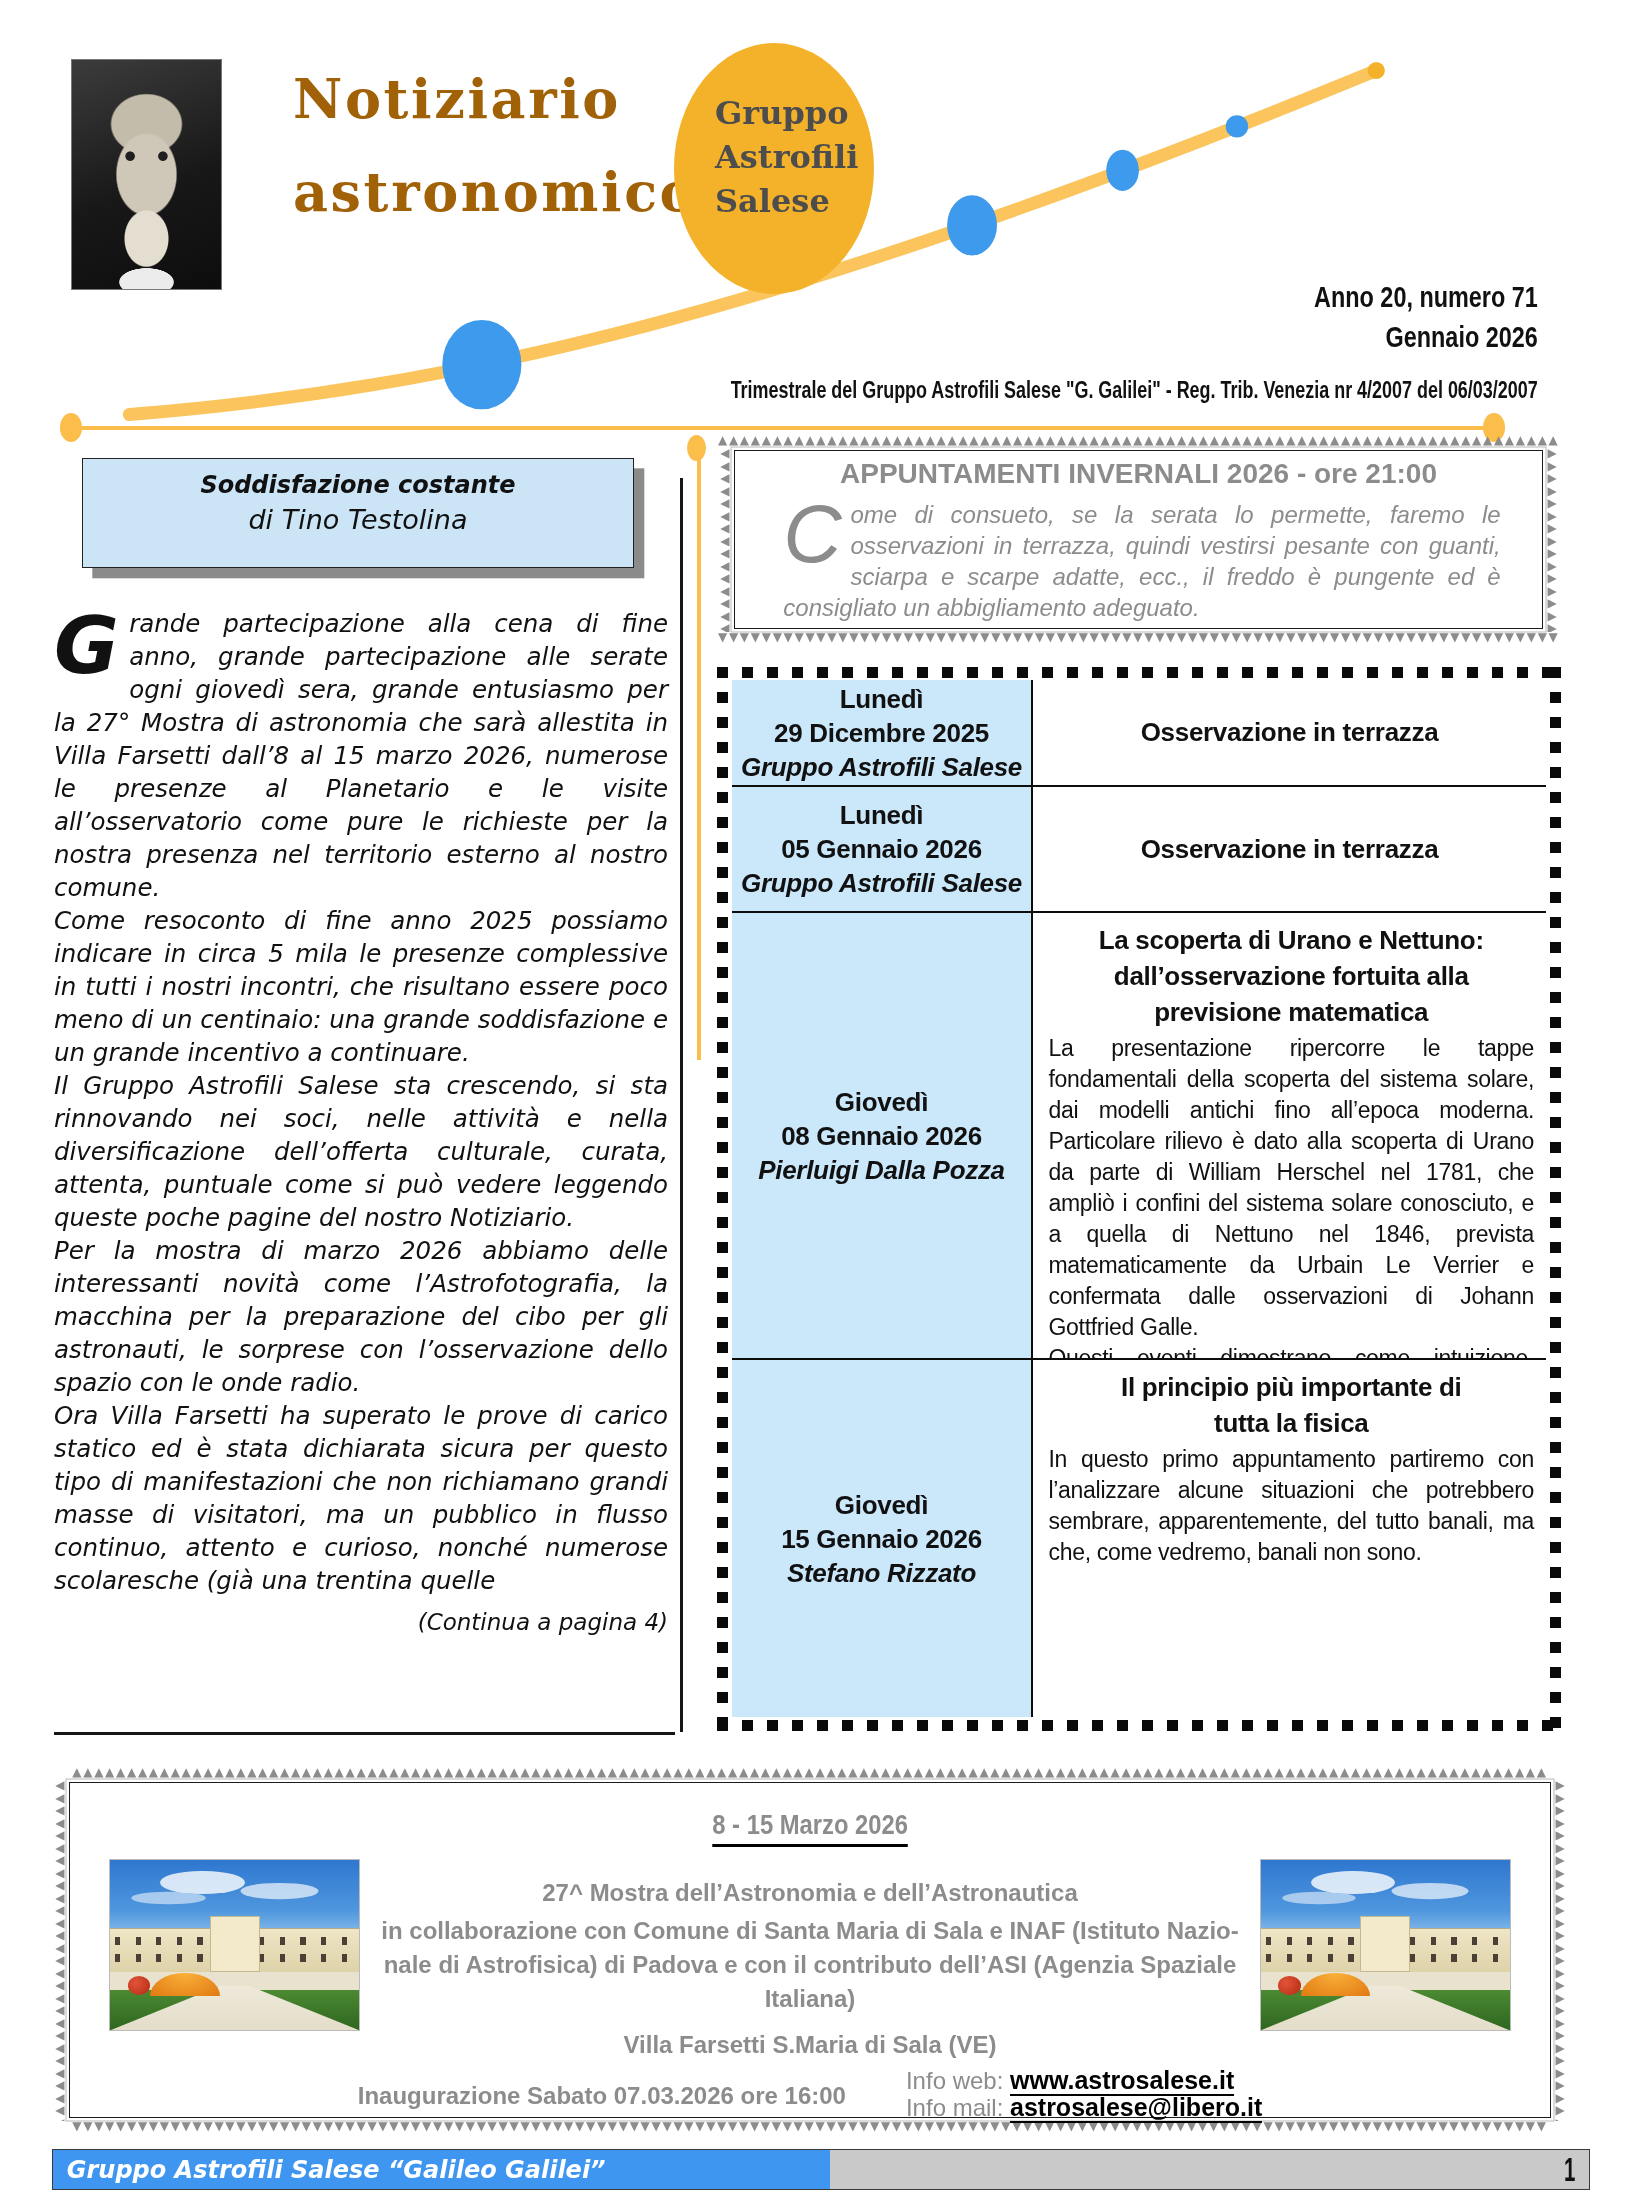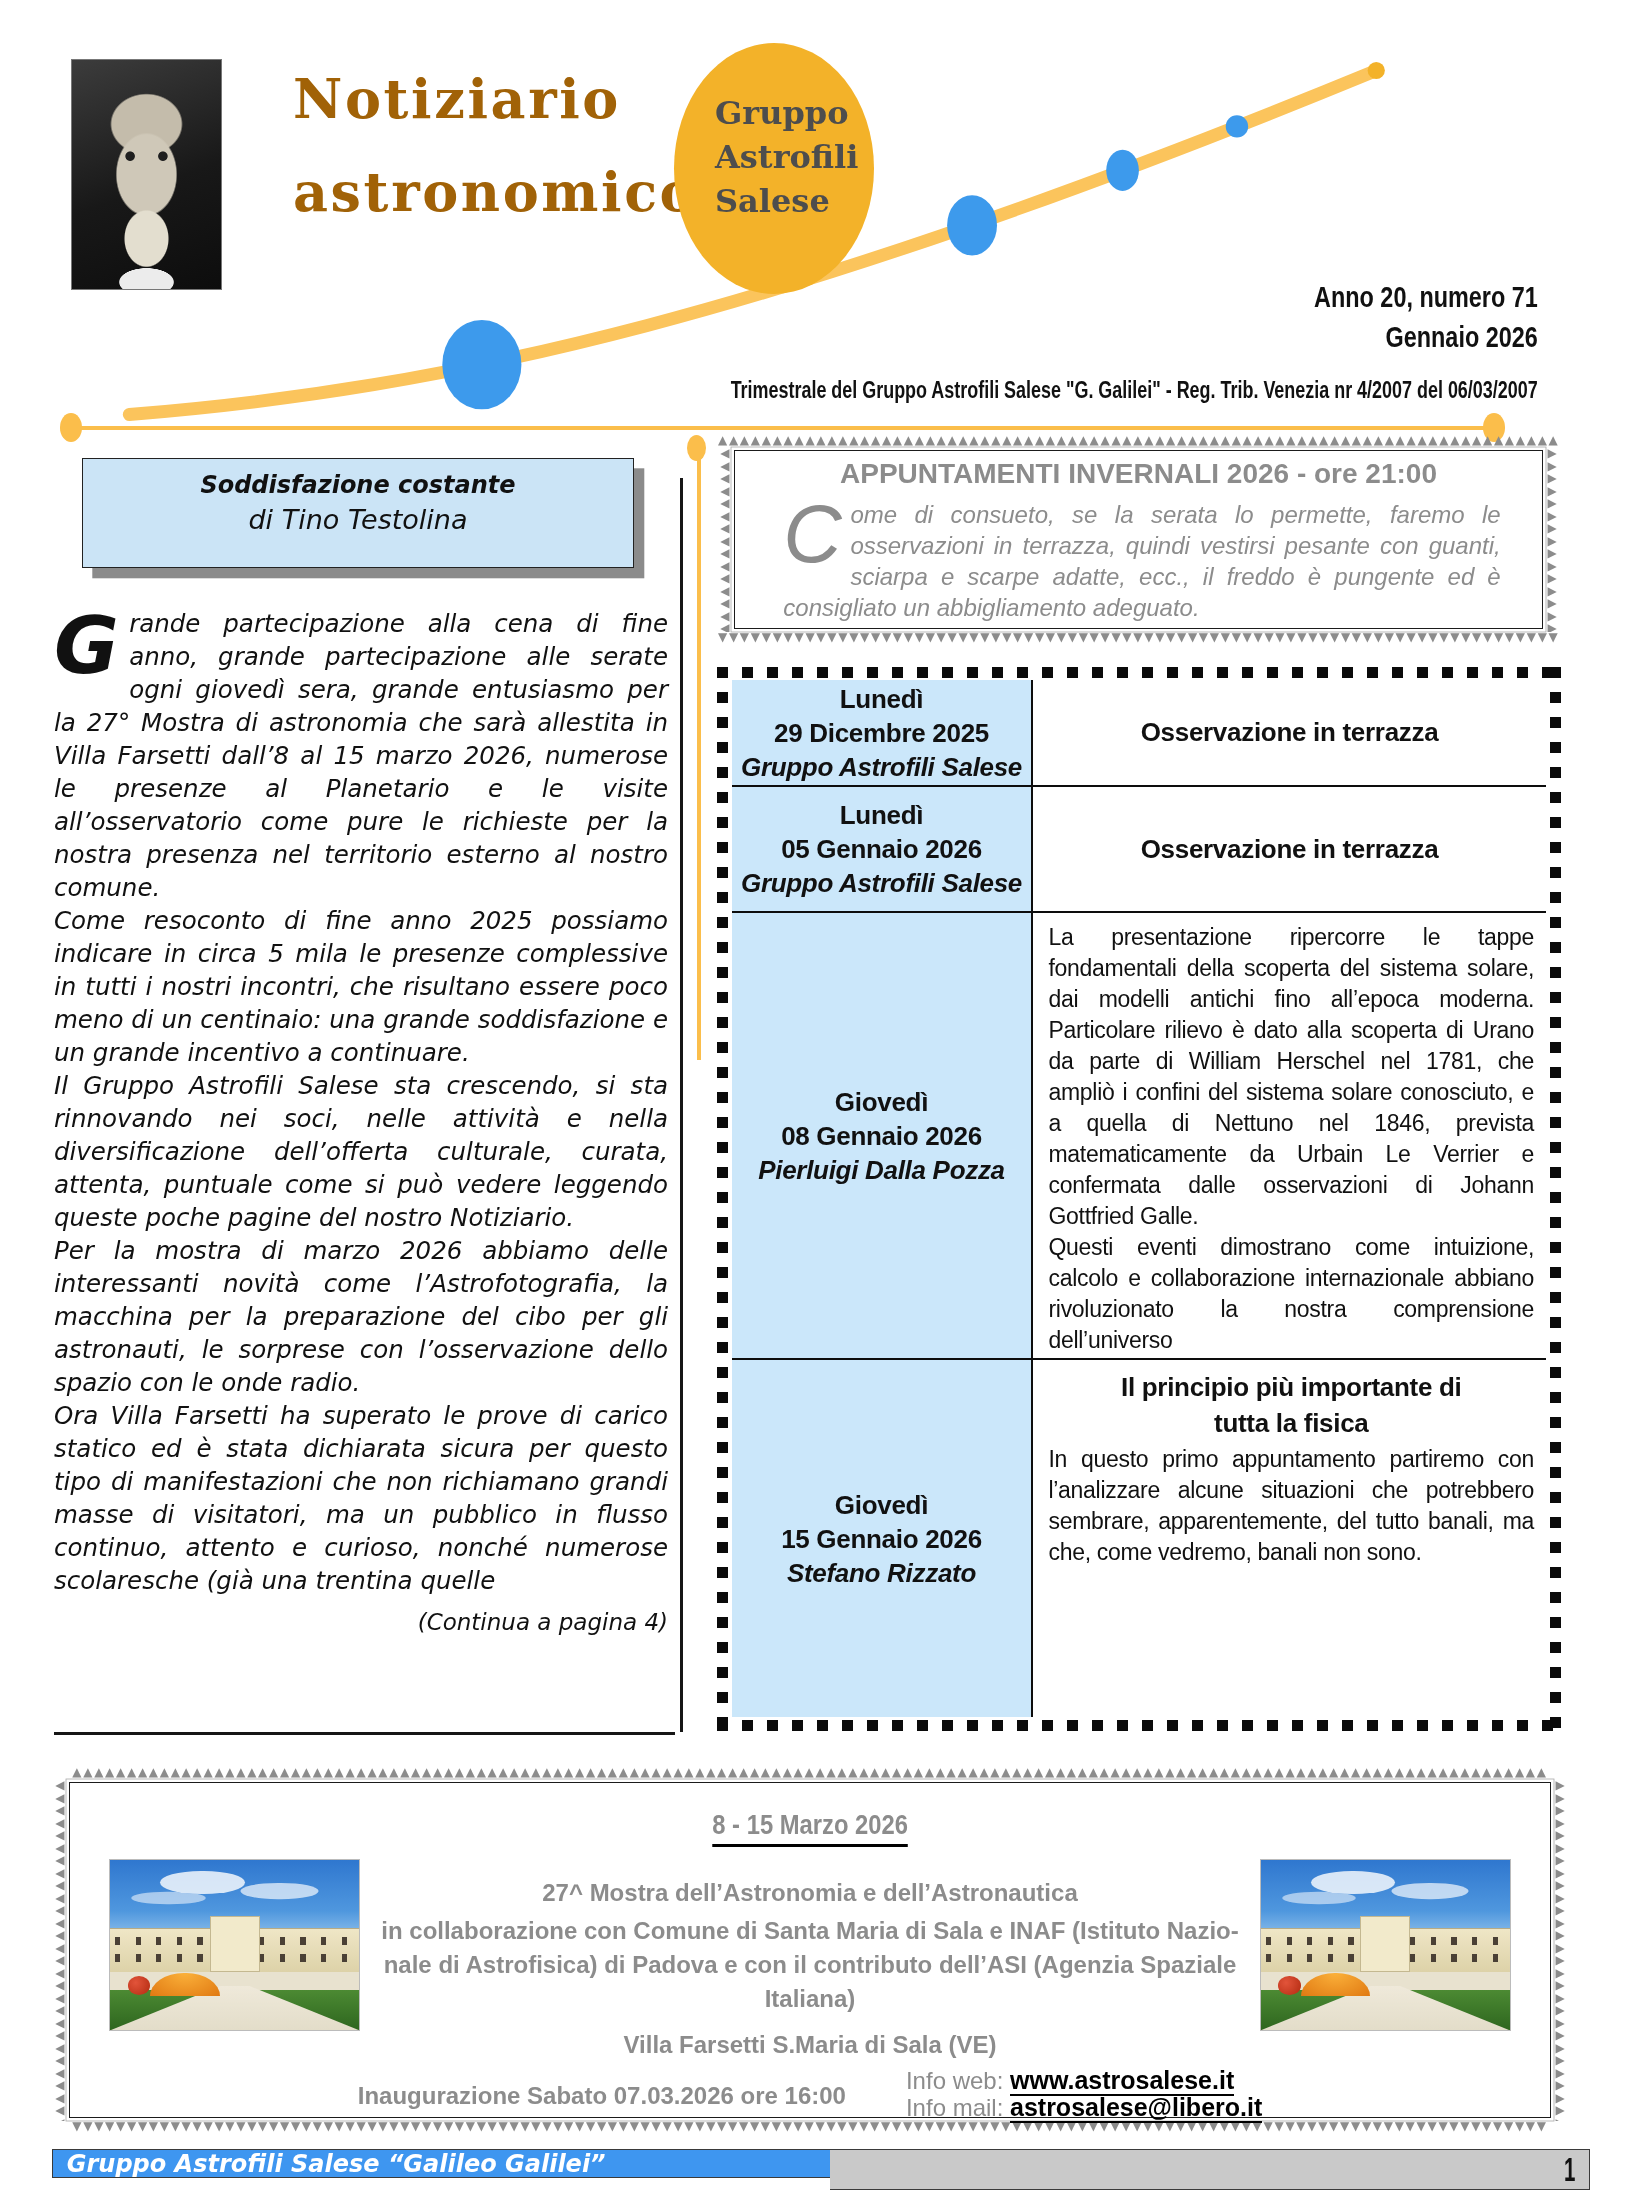--- a/index.html
+++ b/index.html
@@ -128,21 +128,21 @@
     font-weight:bold; font-size:24px; }
   .expo-info { position:absolute; top:284px; left:0; right:0; display:flex;
     justify-content:center; align-items:center; gap:60px; }
   .expo-inaug { font-weight:bold; font-size:24px; margin-top:3.4px; }
   .info-lines { text-align:left; font-size:24px; line-height:26px; }
   .info-label { font-weight:normal; }
   .info-link  { font-weight:bold; font-size:25px; border-bottom:2.6px solid #000;
     color:#000; text-decoration:none; }
 
   
-  .footer-blue { left:52px; top:2149px; width:779px; height:29px; background:#3E96F0;
+  .footer-blue { left:52px; top:2149px; width:779px; height:41px; background:#3E96F0;
     border:1.7px solid #3a3a3a; display:flex; align-items:center; padding-left:13.8px;
     color:#ffffff; font-family:"DejaVu Sans", sans-serif; font-style:italic;
     font-weight:bold; font-size:24px; }
   .footer-gray { left:830px; top:2149px; width:760px; height:41px; background:#C9C9C9;
     border:1.7px solid #3a3a3a; border-left:none; display:flex; align-items:center;
     justify-content:flex-end; padding-right:13.8px; }
   .page-num { font-weight:bold; font-size:33px; transform:scaleX(.62);
     transform-origin:100% 50%; display:inline-block; }
 
   .preline { white-space:pre-line; }
@@ -290,20 +290,23 @@
   <div class="cell rb desc-center">
     <span>Osservazione in terrazza</span>
   </div>
 
   <div class="cell date rb">
     <div>Giovedì</div>
     <div>08 Gennaio 2026</div>
     <div class="presenter">Pierluigi Dalla Pozza</div>
   </div>
   <div class="cell rb desc-rich">
+    <div class="evt-title">La scoperta di Urano e Nettuno:
+dall’osservazione fortuita alla
+previsione matematica</div>
     <p class="evt-p">La presentazione ripercorre le tappe fondamentali della scoperta del sistema solare, dai modelli antichi fino all’epoca moderna. Particolare rilievo è dato alla scoperta di Urano da parte di William Herschel nel 1781, che ampliò i confini del sistema solare conosciuto, e a quella di Nettuno nel 1846, prevista matematicamente da Urbain Le Verrier e confermata dalle osservazioni di Johann Gottfried Galle.</p>
     <p class="evt-p">Questi eventi dimostrano come intuizione, calcolo e collaborazione internazionale abbiano rivoluzionato la nostra comprensione dell’universo</p>
   </div>
 
   <div class="cell date">
     <div>Giovedì</div>
     <div>15 Gennaio 2026</div>
     <div class="presenter">Stefano Rizzato</div>
   </div>
   <div class="cell desc-rich">

